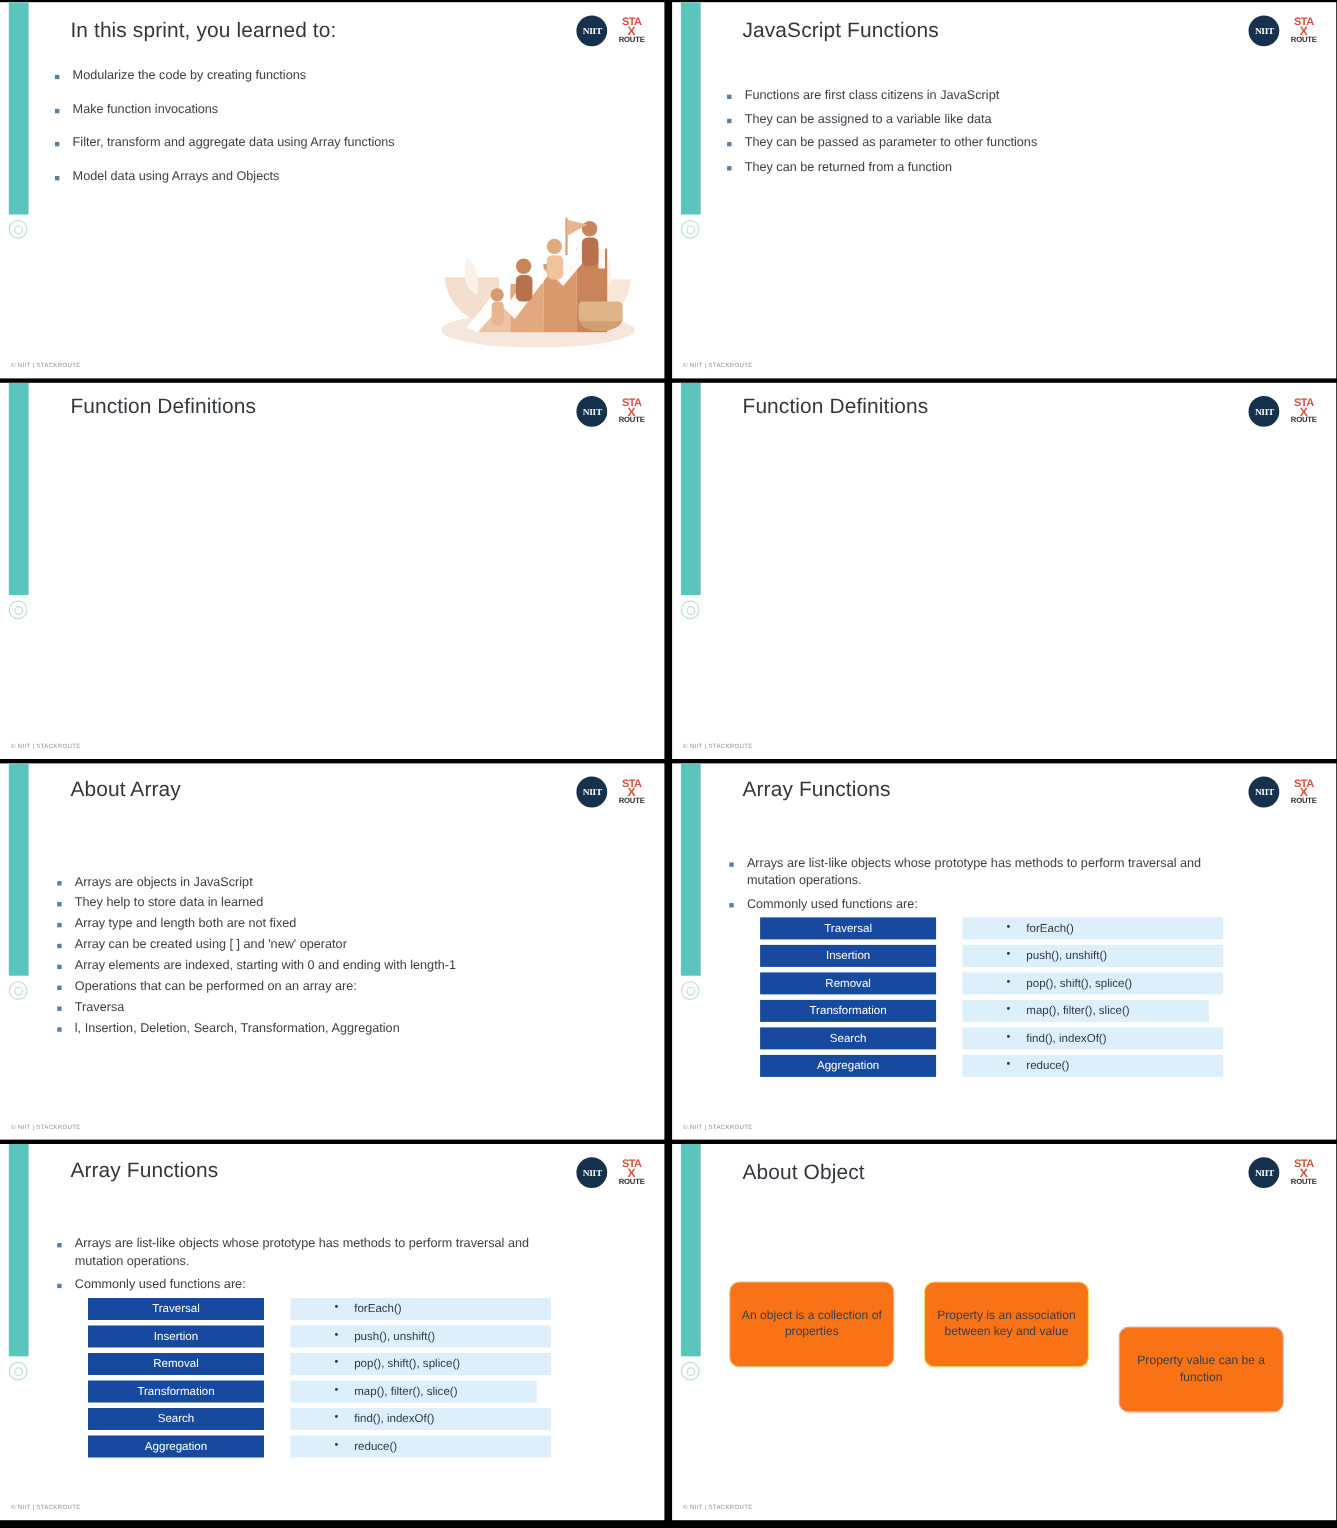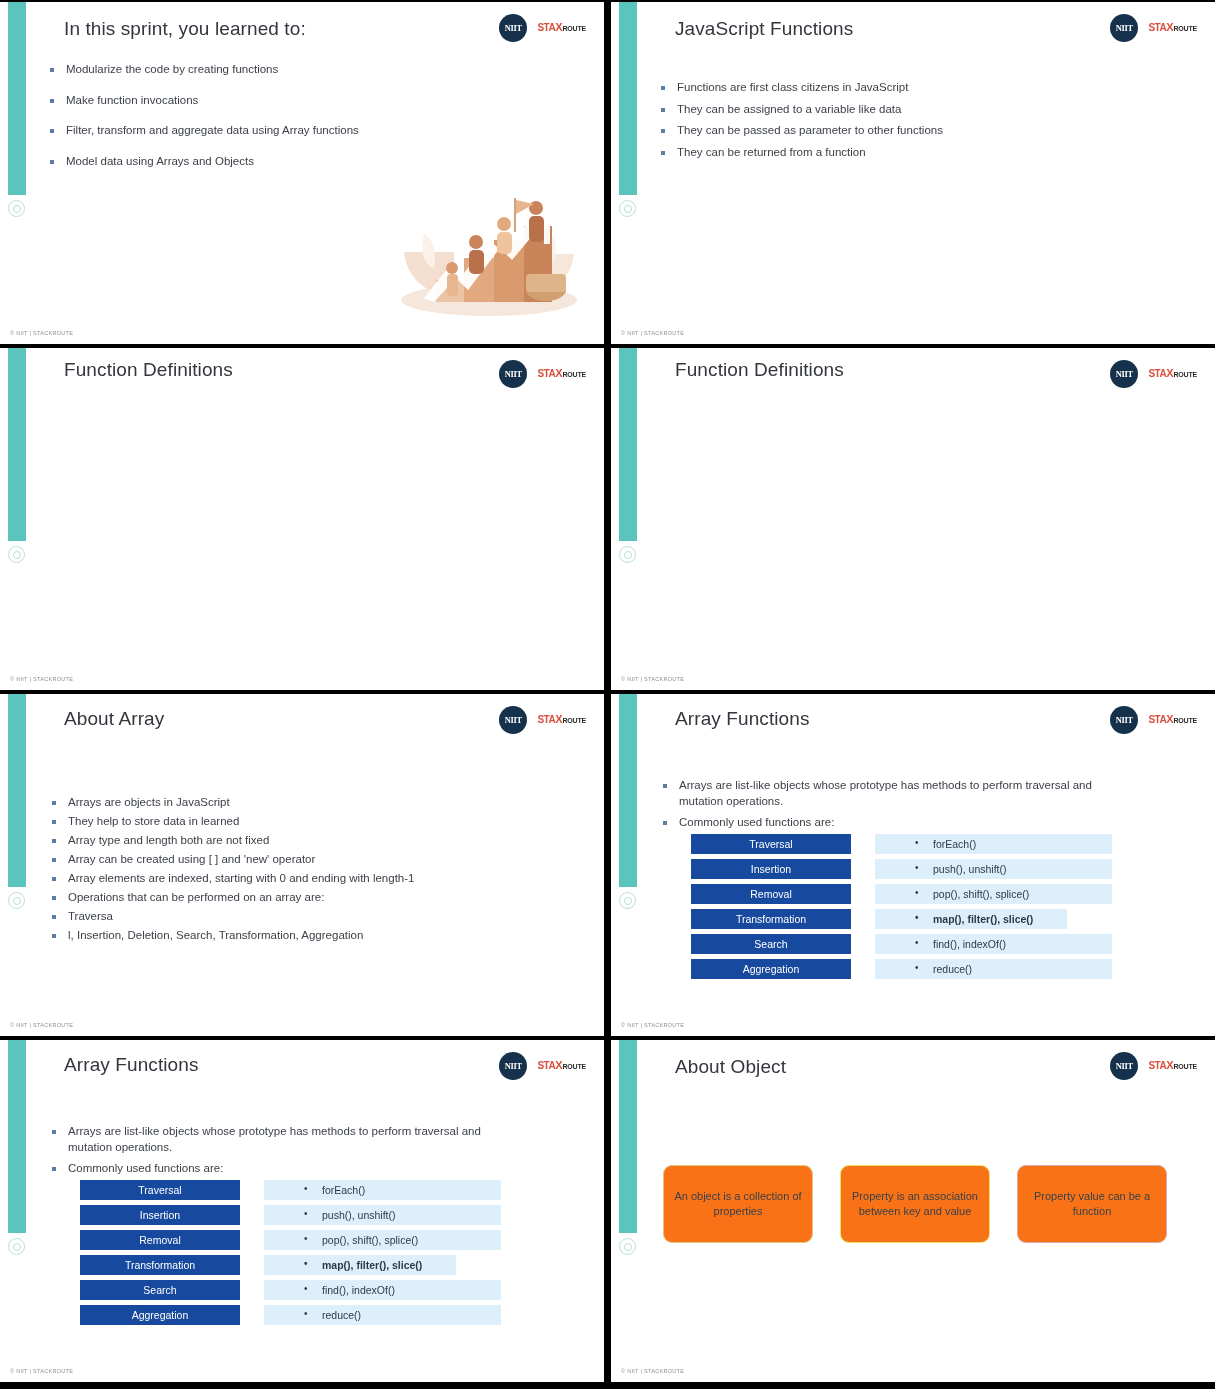--- a/index.html
+++ b/index.html
@@ -64,20 +64,21 @@
   }
   .logo-circle span {
     color: #ffffff;
     font-size: 8.5px;
     font-weight: bold;
     letter-spacing: -0.3px;
     font-family: "Liberation Serif", serif;
   }
   .logo-mark {
     display: flex;
+    flex-direction: column;
     align-items: center;
     line-height: 1;
   }
   .logo-mark .l1 {
     color: #d94f3d;
     font-size: 10px;
     font-weight: bold;
     letter-spacing: -0.5px;
     font-family: "Liberation Sans", sans-serif;
   }
@@ -165,21 +166,21 @@
     position: relative;
   }
   .af-fn::before {
     content: "\2022";
     position: absolute;
     left: 40px; top: 3px;
     color: #2d3a4a;
     font-size: 10px;
   }
   .af-fn span { padding-left: 36px; display: inline-block; }
-  .af-row.wide .af-fn { width: 192px; font-weight: bold; }
+  .af-row.wide .af-fn { width: 224px; }
   
   .obj-row {
     position: absolute;
     display: flex;
     gap: 27px;
   }
   .obj-box {
     width: 150px;
     height: 78px;
     border-radius: 9px;
@@ -188,21 +189,21 @@
     justify-content: center;
     text-align: center;
     font-size: 11px;
     color: #39404b;
     line-height: 1.4;
     padding: 6px 10px;
     background: #f97316;
   }
   .obj-box.b1 { border: 1.3px solid #e0c486; }
   .obj-box.b2 { border: 1.3px solid #ece06a; }
-  .obj-box.b3 { border: 1.3px solid #d8a8ae; }
+  .obj-box.b3 { border: 1.3px solid #d8a8ae; margin-top: 41px; }
 </style>
 </head>
 <body>
 
 <div class="deck" id="deck">
     <div class="slide">
       <div class="teal-bar"></div>
       <div class="target-icon">
         <div class="ring"></div>
         <div class="dot"></div>

